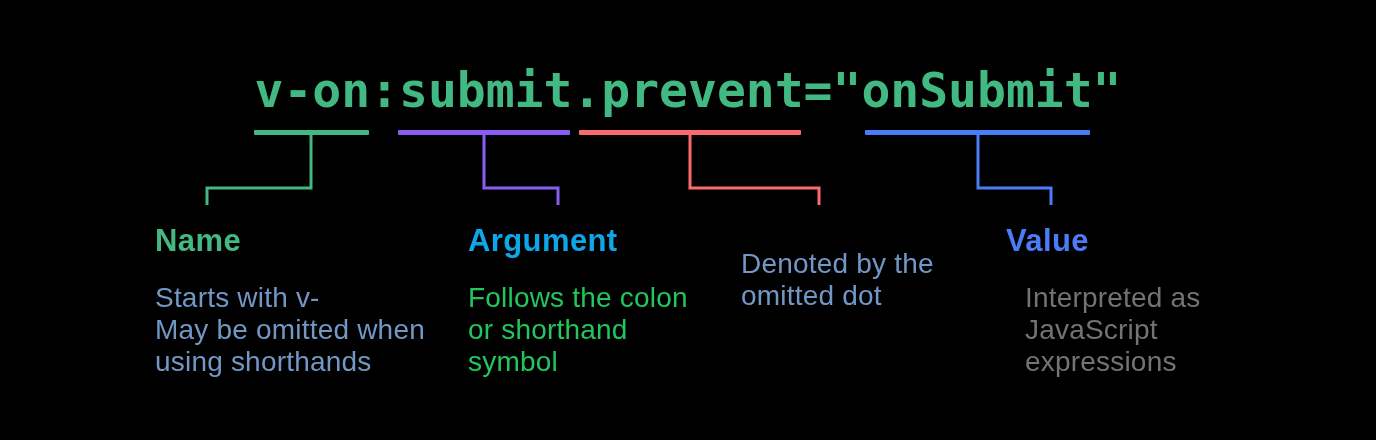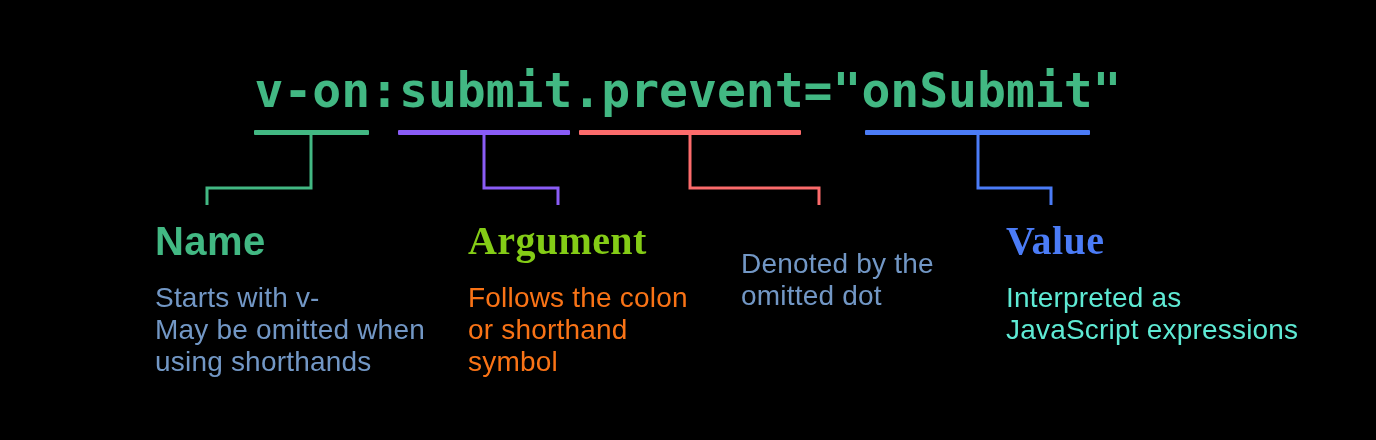--- a/index.html
+++ b/index.html
@@ -32,21 +32,21 @@
 
   .connectors { position: absolute; top: 0; left: 0; width: 1376px; height: 440px; }
 
   .col { position: absolute; top: 224px; width: 310px; }
   .col-0 { left: 155px; }
   .col-1 { left: 468px; }
   .col-2 { left: 741px; }
   .col-3 { left: 1006px; }
 
   .hd {
-    font-size: 40px;
+    font-size: 31px;
     font-weight: 700;
     line-height: 34px;
     letter-spacing: 0.4px;
   }
   .bd {
     margin-top: 24px;
     font-size: 28px;
     line-height: 32px;
     letter-spacing: 0.2px;
     white-space: pre-line;
@@ -72,30 +72,30 @@
   </svg>
 
   <div class="col col-0">
     <div class="hd" style="color: rgb(66, 184, 131);">Name</div>
     <div class="bd" style="color: rgb(114, 151, 197);">Starts with v-
 May be omitted when
 using shorthands</div>
   </div>
 
   <div class="col col-1">
-    <div class="hd" style="color: #84cc16; font-family: Liberation Serif, serif;">Argument</div>
-    <div class="bd" style="color: #f97316;">Follows the colon
+    <div class="hd" style="color: #0ea5e9;">Argument</div>
+    <div class="bd" style="color: #22c55e;">Follows the colon
 or shorthand
 symbol</div>
   </div>
 
   <div class="col col-2">
     <div class="bd" style="color: rgb(114, 151, 197);">Denoted by the
 omitted dot</div>
   </div>
 
   <div class="col col-3">
-    <div class="hd" style="color: rgb(75, 124, 247); font-family: Liberation Serif, serif;">Value</div>
-    <div class="bd" style="color: #5eead4;">Interpreted as
+    <div class="hd" style="color: rgb(75, 124, 247);">Value</div>
+    <div class="bd" style="color: #737373; margin-left: 19px;">Interpreted as
 JavaScript expressions</div>
   </div>
 
 </div>
 
 </body></html>

